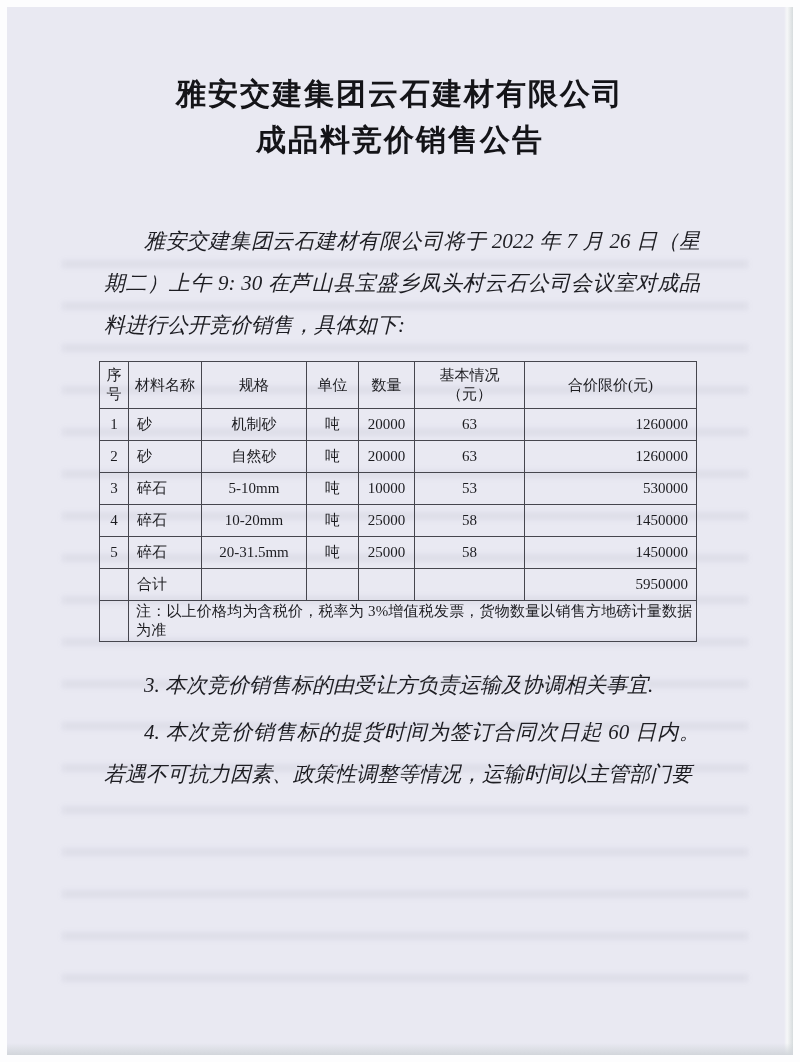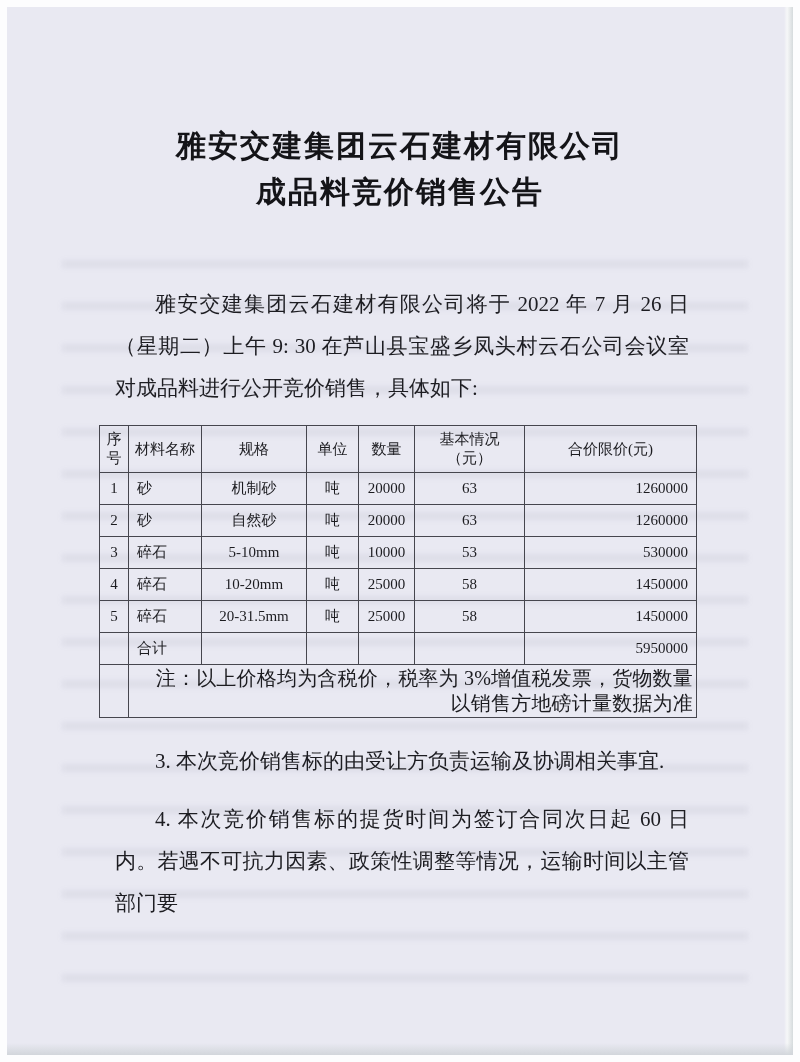--- a/index.html
+++ b/index.html
@@ -32,36 +32,36 @@
     position: absolute; left: 55px; right: 45px; top: 228px; bottom: 70px;
     background: repeating-linear-gradient(180deg,
       transparent 0px, transparent 25px,
       rgba(95, 98, 130, 0.075) 25px, rgba(95, 98, 130, 0.075) 33px,
       transparent 33px, transparent 42px);
     filter: blur(2.5px);
     pointer-events: none;
   }
 
   .title {
-    margin: 0; padding-top: 116px;
+    margin: 0; padding-top: 64px;
     text-align: center;
     font-size: 30px; font-weight: 700;
     letter-spacing: 2px; line-height: 46px;
     color: #141418;
   }
   .title-line { display: block; }
 
   .content {
     position: relative;
     padding: 52px 88px 0 92px;
     font-size: 21px; line-height: 42px;
     text-align: justify;
     color: #1d1d22;
   }
-  .para { margin: 16px; text-indent: 40px; }
+  .para { margin: 5px; text-indent: 40px; font-style: italic; }
   .heading {
     font-family: "Liberation Sans", "DejaVu Sans", sans-serif;
     font-weight: 700; letter-spacing: 1px; font-size: 20px;
   }
   .after-table { margin-top: 22px; }
 
   table.price {
     border-collapse: collapse; table-layout: fixed;
     width: 597px; margin-top: 15px;
     font-size: 15px; line-height: 1.25;
@@ -75,22 +75,22 @@
   }
   table.price th {
     font-weight: 400; height: 44px;
     vertical-align: middle; white-space: pre-line;
   }
   table.price tbody td, table.price .total-row td { height: 29px; vertical-align: middle; }
   .c-center { text-align: center; }
   .c-left   { text-align: left; padding-left: 8px !important; }
   .c-right  { text-align: right; padding-right: 8px !important; }
   .note-row td {
-    height: 25px; font-size: 20px;
-    text-align: right; padding-left: 7px !important;
+    height: 25px; font-size: 15px;
+    text-align: left; padding-left: 7px !important;
     letter-spacing: 0.2px;
   }
 </style>
 </head>
 <body>
 
 <div class="canvas">
   <div class="page">
 
     <div class="bleed-overlay"></div>

